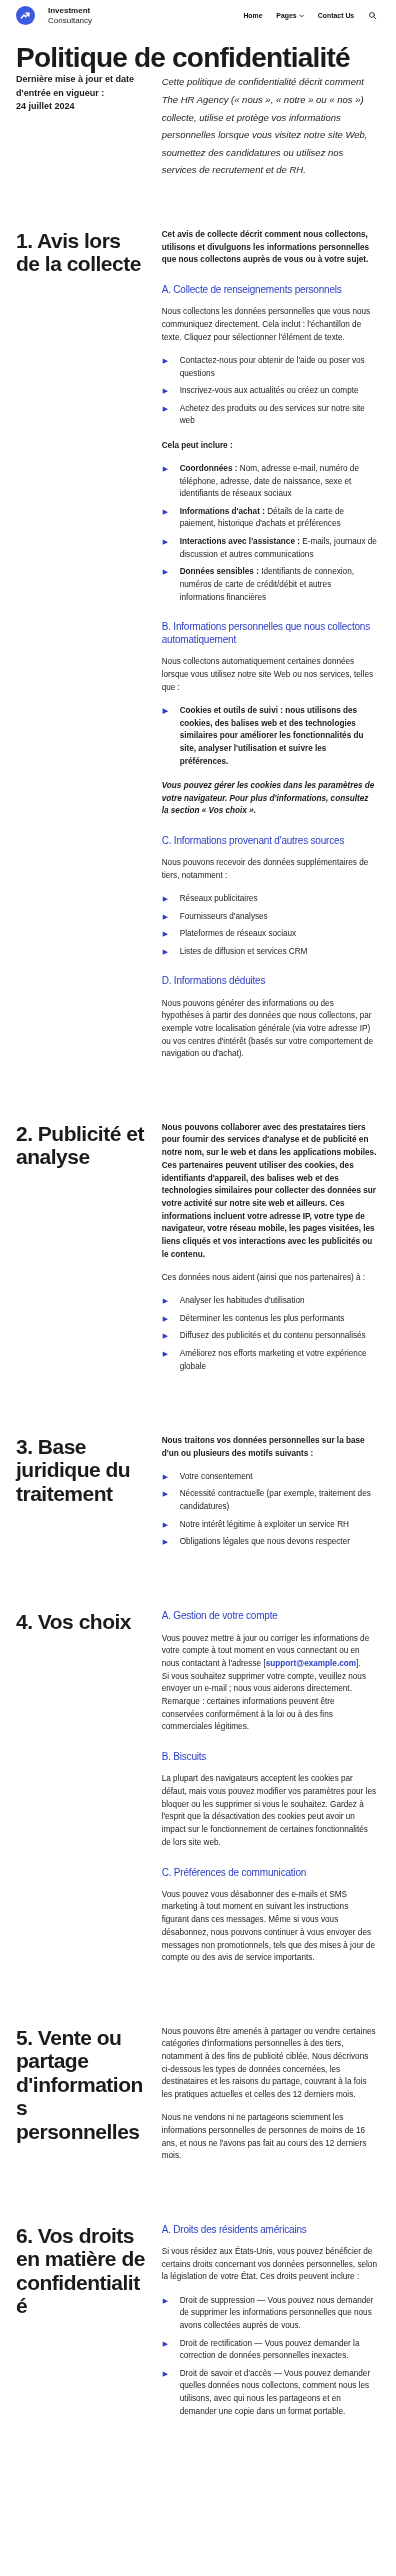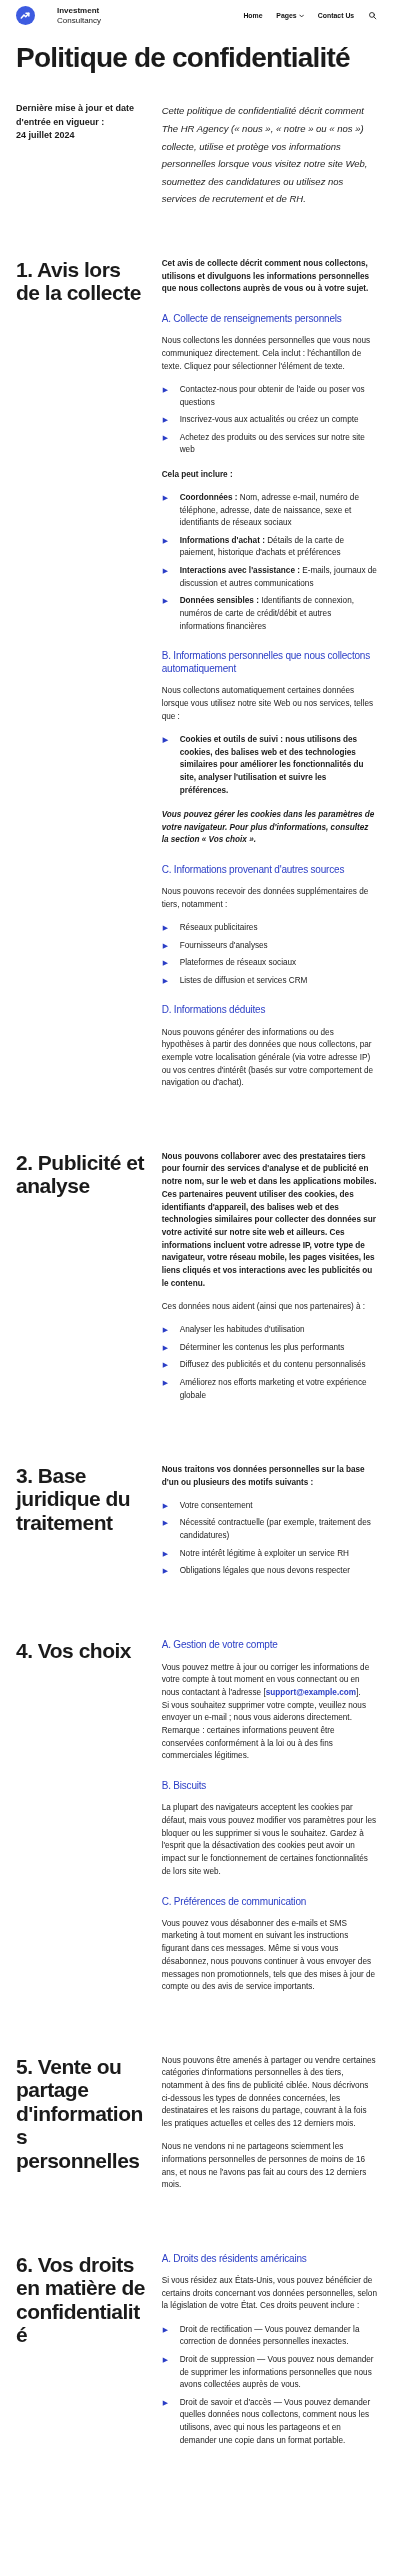--- a/index.html
+++ b/index.html
@@ -18,21 +18,21 @@
     background:#fff;
     -webkit-font-smoothing:antialiased;
   }
   a{color:var(--accent);text-decoration:none;cursor:pointer;}
 
   
   .header{
     display:flex;justify-content:space-between;align-items:center;
     padding:5.8px 20px 5.8px 16px;
   }
-  .brand{display:flex;align-items:center;gap:22px;}
+  .brand{display:flex;align-items:center;gap:13px;}
   .brand-icon{
     width:19px;height:19px;border-radius:50%;
     background:var(--logo);
     display:flex;align-items:center;justify-content:center;flex:0 0 auto;
   }
   .brand-text{font-size:8px;line-height:1.25;}
   .brand-text .l1{font-weight:700;display:block;}
   .brand-text .l2{display:block;}
   .nav{display:flex;align-items:center;gap:13.8px;}
   .nav-item{
@@ -44,21 +44,21 @@
 
   
   .page-title{
     font-size:28px;font-weight:700;letter-spacing:-0.8px;
     margin:0;padding:11.6px 20px 0 16px;line-height:1.08;
   }
   .row{
     display:grid;grid-template-columns:133px 1fr;column-gap:12.7px;
     padding:0 20px 0 16px;
   }
-  .intro-row{margin-top:29px;}
+  .intro-row{}
   .intro-label{font-size:9px;font-weight:700;line-height:1.5;}
   .intro-label .date{display:block;}
   .intro-text{
     font-style:italic;font-size:9.5px;line-height:1.85;color:#1f1f1f;margin:0;
   }
 
   
   .section{margin-top:50px;}
   .section-heading{
     font-size:21px;font-weight:700;line-height:1.12;letter-spacing:-0.5px;margin:0;
@@ -215,20 +215,20 @@
         <p>Nous pouvons être amenés à partager ou vendre certaines catégories d'informations personnelles à des tiers, notamment à des fins de publicité ciblée. Nous décrivons ci-dessous les types de données concernées, les destinataires et les raisons du partage, couvrant à la fois les pratiques actuelles et celles des 12 derniers mois.</p>
         <p>Nous ne vendons ni ne partageons sciemment les informations personnelles de personnes de moins de 16 ans, et nous ne l'avons pas fait au cours des 12 derniers mois.</p>
       </div>
     </div>
     <div class="row section">
       <h2 class="section-heading">6. Vos droits en matière de confidentialité</h2>
       <div class="blocks">
         <h3 class="sub">A. Droits des résidents américains</h3>
         <p>Si vous résidez aux États-Unis, vous pouvez bénéficier de certains droits concernant vos données personnelles, selon la législation de votre État. Ces droits peuvent inclure :</p>
         <ul class="bullets">
+          <li><span class="tri">▶</span>Droit de suppression — Vous pouvez nous demander de supprimer les informations personnelles que nous avons collectées auprès de vous.</li>
           <li><span class="tri">▶</span>Droit de rectification — Vous pouvez demander la correction de données personnelles inexactes.</li>
-          <li><span class="tri">▶</span>Droit de suppression — Vous pouvez nous demander de supprimer les informations personnelles que nous avons collectées auprès de vous.</li>
           <li><span class="tri">▶</span>Droit de savoir et d'accès — Vous pouvez demander quelles données nous collectons, comment nous les utilisons, avec qui nous les partageons et en demander une copie dans un format portable.</li>
         </ul>
       </div>
     </div>
   </main>
 
 
 </body></html>

